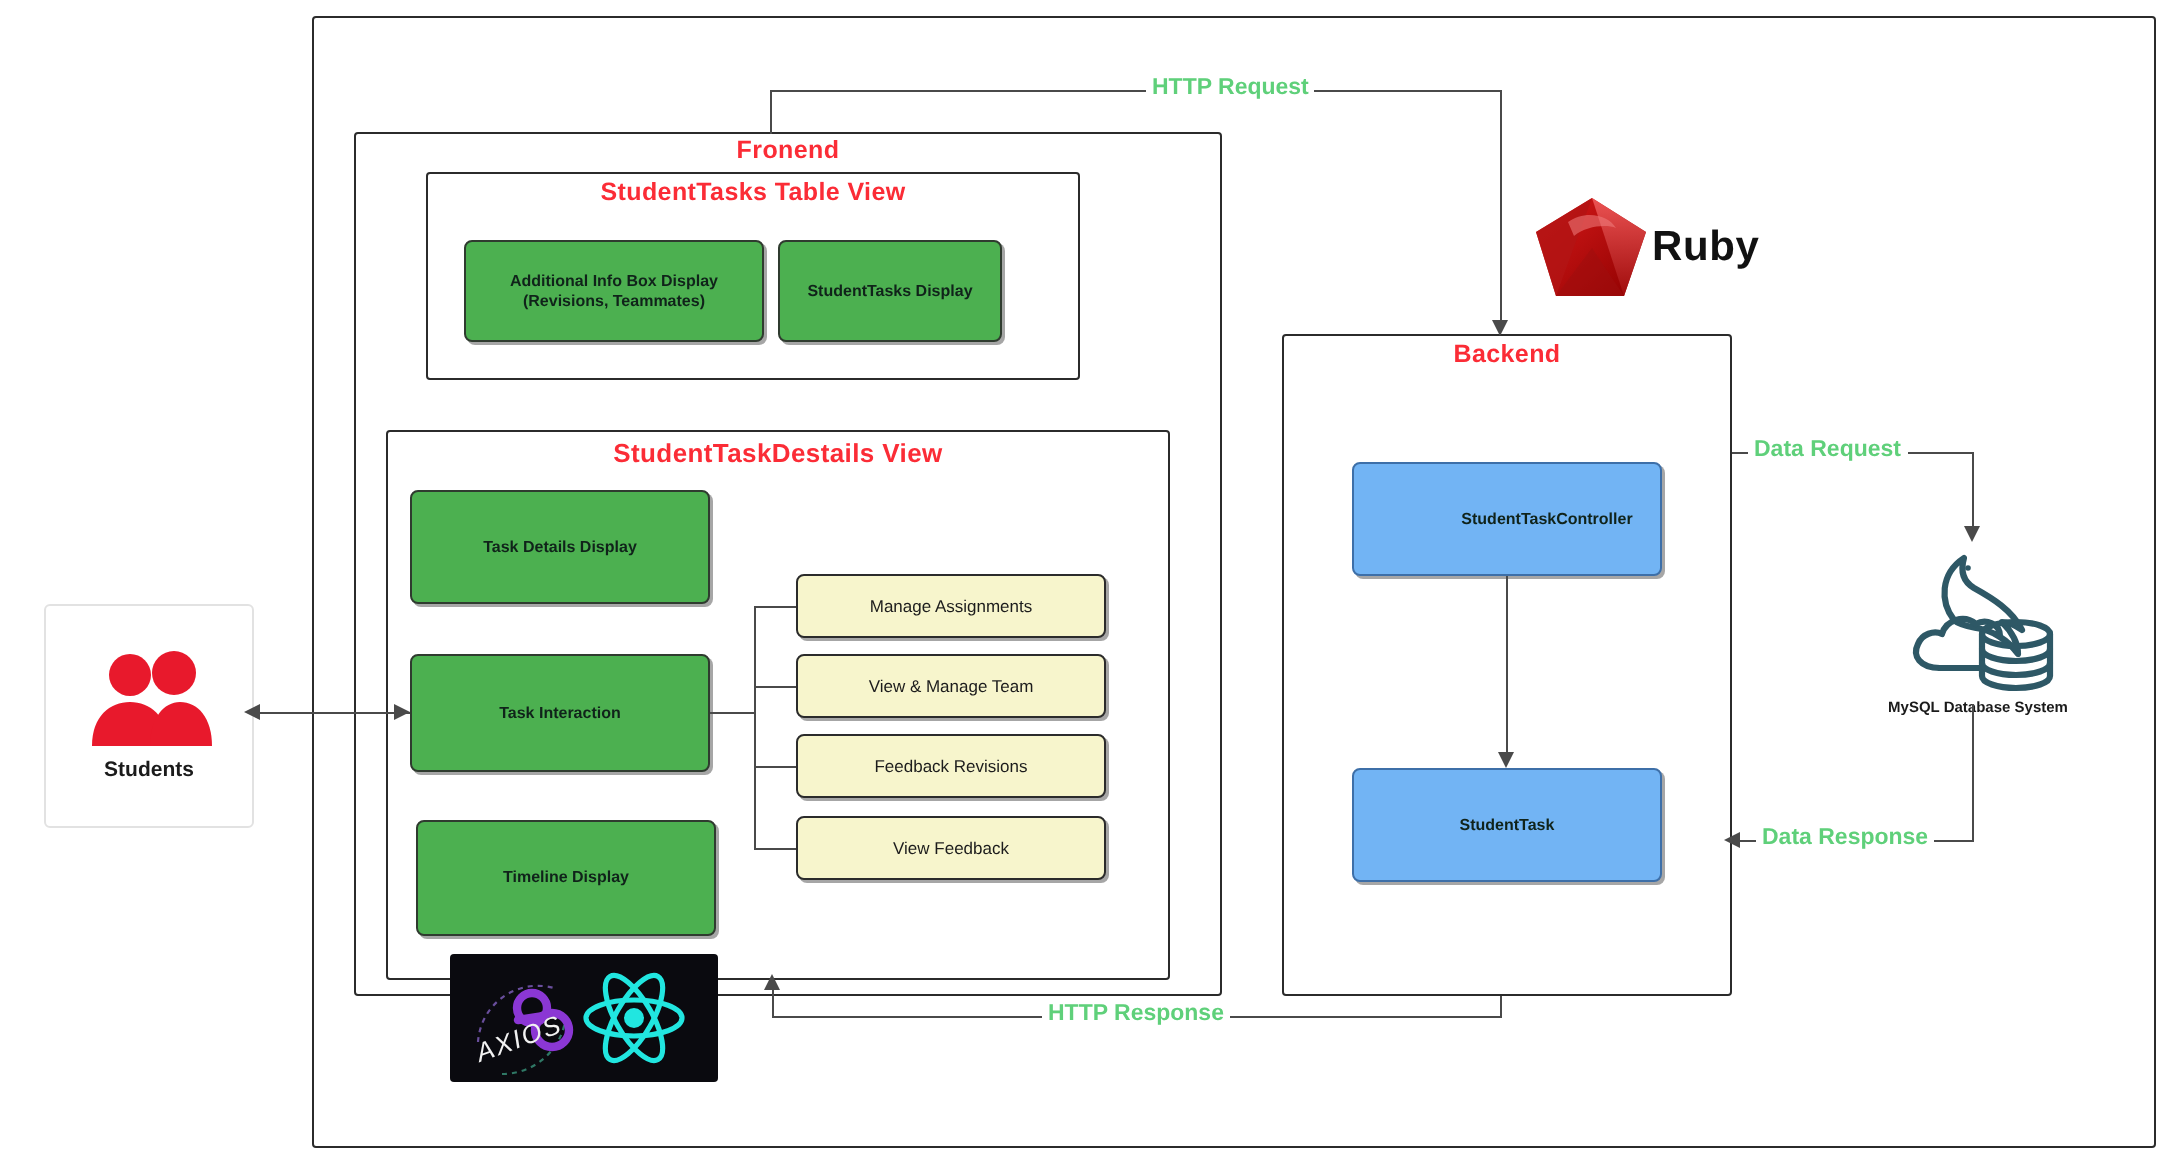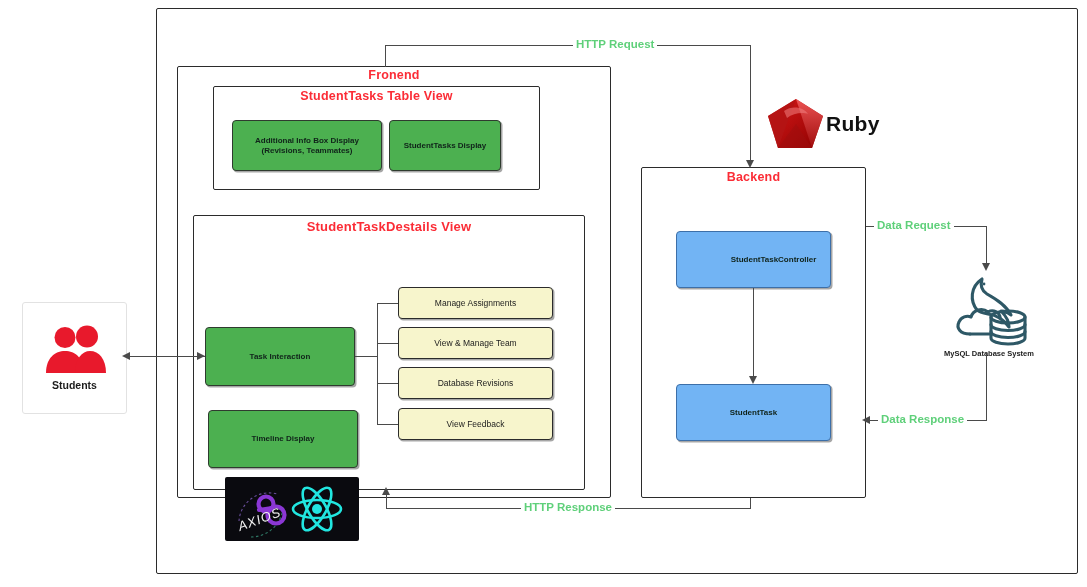--- a/index.html
+++ b/index.html
@@ -99,35 +99,38 @@
     </span>
   </div>
 
   <div class="abs node green" style="left:389px;top:120px;width:112px;height:51px;font-size:8px;">
     <span>StudentTasks Display</span>
   </div>
 
   <div class="abs container thin" style="left:193px;top:215px;width:392px;height:275px;"></div>
   <div class="caption" style="left:193px;top:219px;width:392px;font-size:13px;">StudentTaskDestails View</div>
 
+  <div class="abs node green" style="left:205px;top:245px;width:150px;height:57px;font-size:8px;">
+    <span>Task Details Display</span>
+  </div>
   <div class="abs node green" style="left:205px;top:327px;width:150px;height:59px;font-size:8px;">
     <span>Task Interaction</span>
   </div>
   <div class="abs node green" style="left:208px;top:410px;width:150px;height:58px;font-size:8px;">
     <span>Timeline Display</span>
   </div>
 
   <div class="abs node cream" style="left:398px;top:287px;width:155px;height:32px;font-size:8.5px;font-weight:normal;">
     <span>Manage Assignments</span>
   </div>
   <div class="abs node cream" style="left:398px;top:327px;width:155px;height:32px;font-size:8.5px;font-weight:normal;">
     <span>View &amp; Manage Team</span>
   </div>
   <div class="abs node cream" style="left:398px;top:367px;width:155px;height:32px;font-size:8.5px;font-weight:normal;">
-    <span>Database Revisions</span>
+    <span>Feedback Revisions</span>
   </div>
   <div class="abs node cream" style="left:398px;top:408px;width:155px;height:32px;font-size:8.5px;font-weight:normal;">
     <span>View Feedback</span>
   </div>
 
   <div class="ln lnh" style="left:355px;top:356px;width:23px;"></div>
   <div class="ln lnv" style="left:377px;top:303px;width:1.4px;height:121px;"></div>
   <div class="ln lnh" style="left:377px;top:303px;width:21px;"></div>
   <div class="ln lnh" style="left:377px;top:343px;width:21px;"></div>
   <div class="ln lnh" style="left:377px;top:383px;width:21px;"></div>

